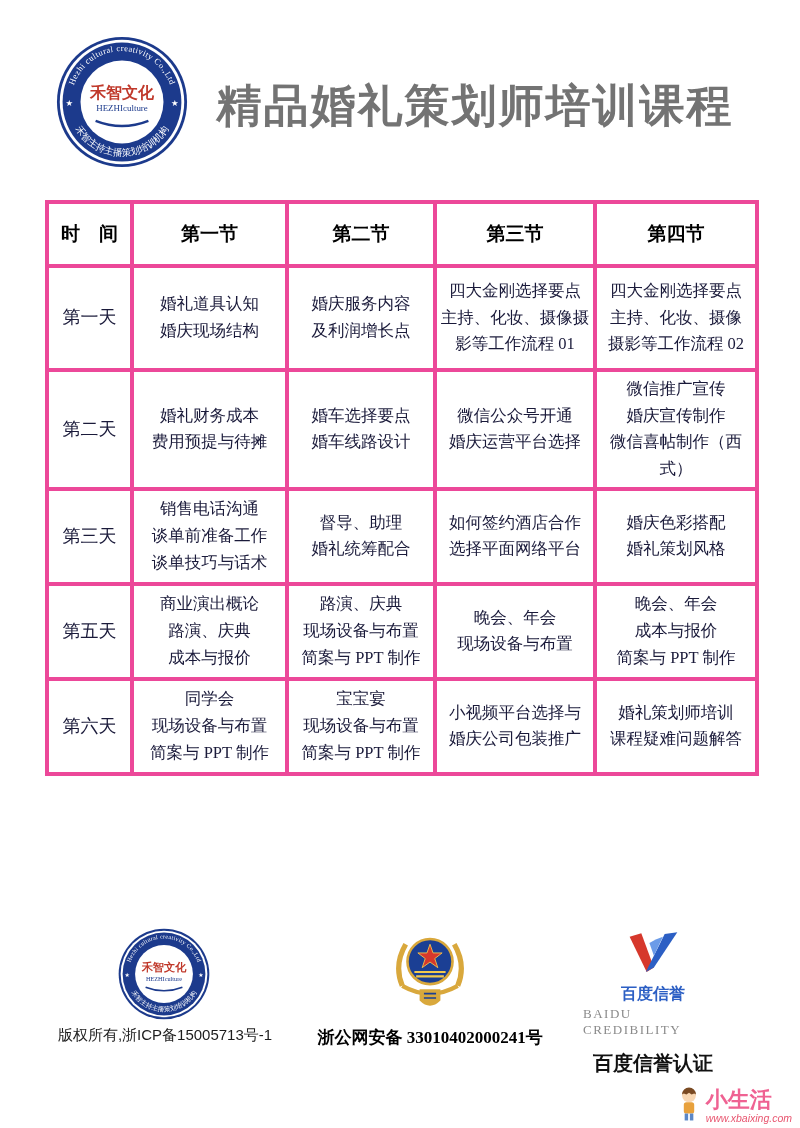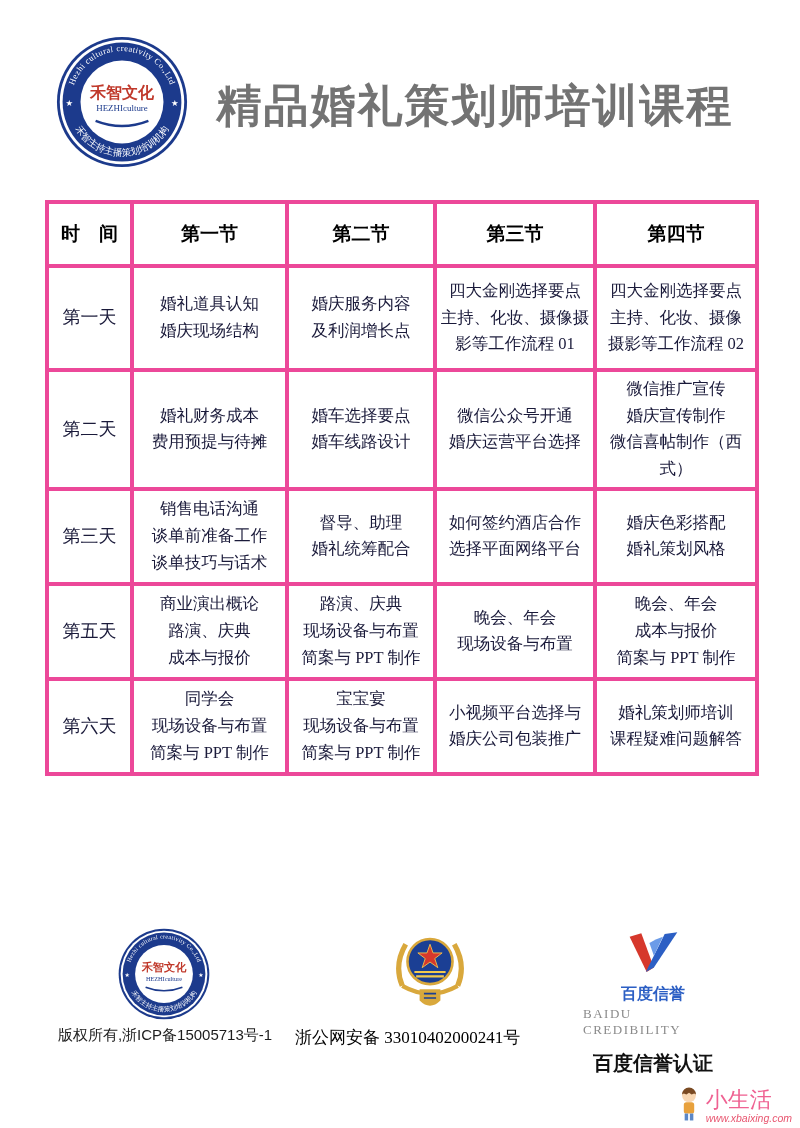--- a/index.html
+++ b/index.html
@@ -40,41 +40,41 @@
   
   .seal-bottom { position:absolute; left:118px; top:928px; width:92px; height:92px; }
   .icp-text {
     position:absolute; left:35px; top:1026px; width:260px;
     text-align:center; font-size:15px; color:#1c1c1c;
     font-family:"Liberation Sans", sans-serif;
   }
   .police-badge { position:absolute; left:391px; top:926px; width:78px; height:92px; }
   .police-text {
     position:absolute; left:295px; top:1026px; width:270px;
-    text-align:left; font-size:17px; font-weight:normal; color:#000;
+    text-align:center; font-size:17px; font-weight:bold; color:#000;
   }
   .baidu-block {
     position:absolute; left:583px; top:930px; width:140px;
     display:flex; flex-direction:column; align-items:center;
   }
   .baidu-v { width:54px; height:46px; }
   .baidu-cn { margin-top:8px; font-size:16px; font-weight:bold; color:#2c5fc4;
     font-family:"Liberation Sans", sans-serif; }
   .baidu-en { margin-top:1px; font-size:13px; letter-spacing:1.5px; color:#8a8a8a;
     font-family:Liberation Serif, serif; }
   .baidu-cert { margin-top:12px; font-size:20px; font-weight:bold; color:#111; }
 
   
   .watermark {
     position:absolute; right:8px; bottom:4px;
     display:flex; align-items:flex-end; gap:4px;
   }
   .wm-figure { width:26px; height:40px; }
   .wm-texts { display:flex; flex-direction:column; align-items:flex-start; }
-  .wm-name { font-size:22px; font-weight:normal; color:#ef6292; line-height:1.1; }
+  .wm-name { font-size:22px; font-weight:bold; color:#ef6292; line-height:1.1; }
   .wm-url { font-size:10.5px; color:#e8556f; font-family:"Liberation Sans", sans-serif;font-style:italic; }
 </style>
 </head>
 <body>
 
 <div class="page">
 
   <svg class="seal-top" viewBox="0 0 140 140">
     <defs>
       <path id="sealTop1" d="M 16,70 A 54,54 0 0 1 124,70"></path>

